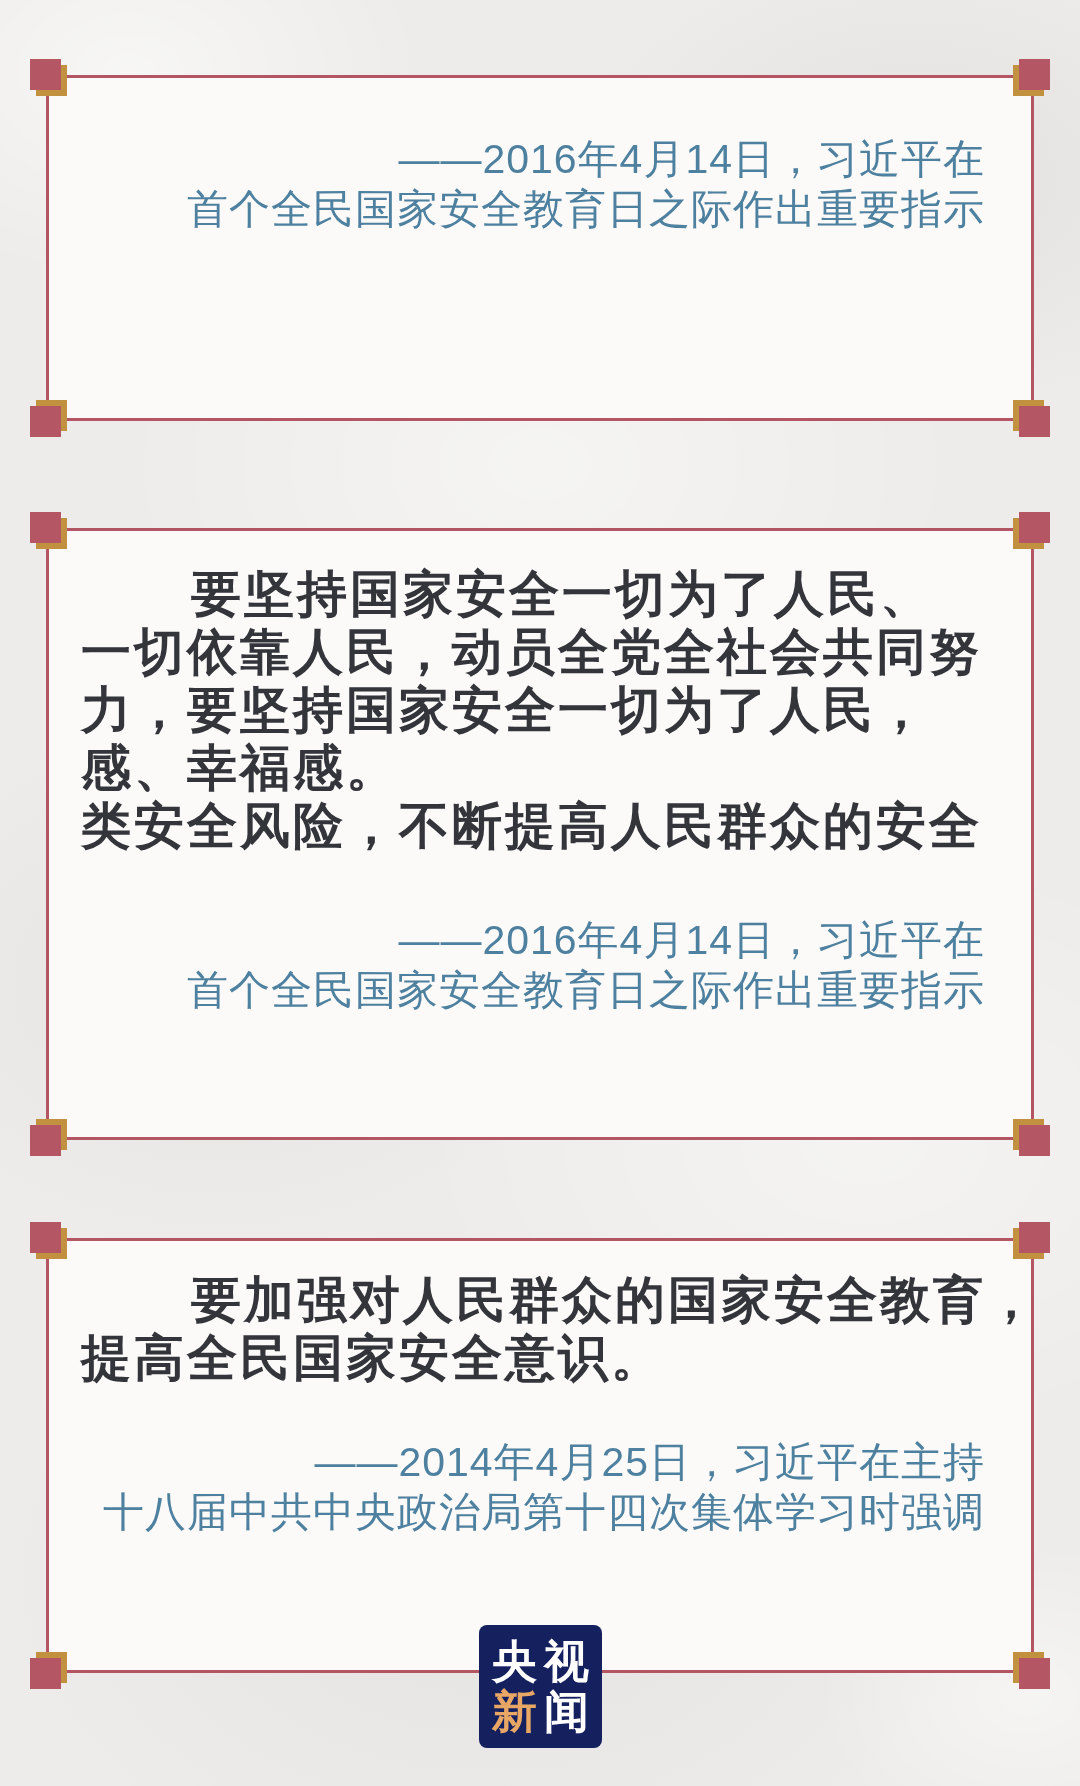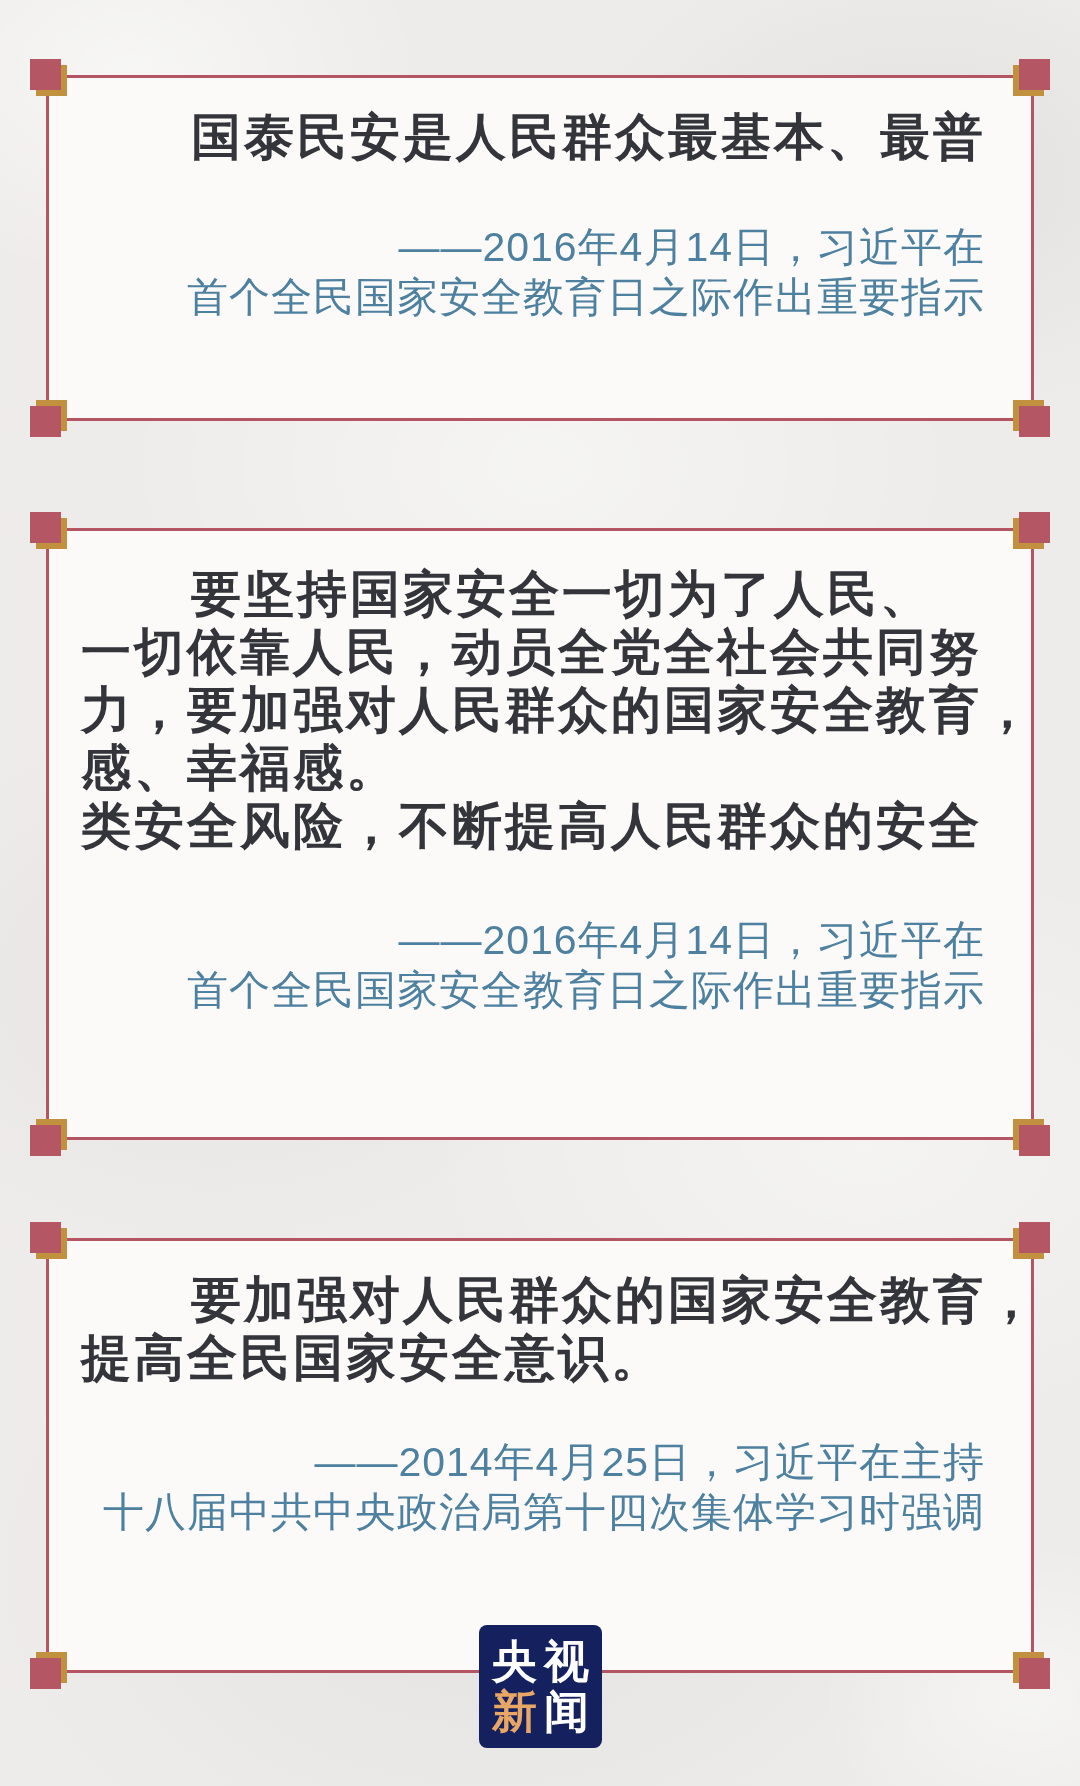--- a/index.html
+++ b/index.html
@@ -126,37 +126,36 @@
 <body>
 
 <div class="poster">
 
   <section class="card card-1">
     <div class="corner c-tl"></div>
     <div class="corner c-tr"></div>
     <div class="corner c-bl"></div>
     <div class="corner c-br"></div>
     <div class="quote">
-      <p class="qline indent">国泰民安是人民群众最基本、最普</p>
     </div>
     <div class="attribution">
       <p>——2016年4月14日，习近平在</p>
       <p>首个全民国家安全教育日之际作出重要指示</p>
     </div>
   </section>
 
   <section class="card card-2">
     <div class="corner c-tl"></div>
     <div class="corner c-tr"></div>
     <div class="corner c-bl"></div>
     <div class="corner c-br"></div>
     <div class="quote">
       <p class="qline indent">要坚持国家安全一切为了人民、</p>
       <p class="qline">一切依靠人民，动员全党全社会共同努</p>
-      <p class="qline">力，要加强对人民群众的国家安全教育，</p>
+      <p class="qline">力，要坚持国家安全一切为了人民，</p>
       <p class="qline">感、幸福感。</p>
       <p class="qline">类安全风险，不断提高人民群众的安全</p>
     </div>
     <div class="attribution">
       <p>——2016年4月14日，习近平在</p>
       <p>首个全民国家安全教育日之际作出重要指示</p>
     </div>
   </section>
 
   <section class="card card-3">

